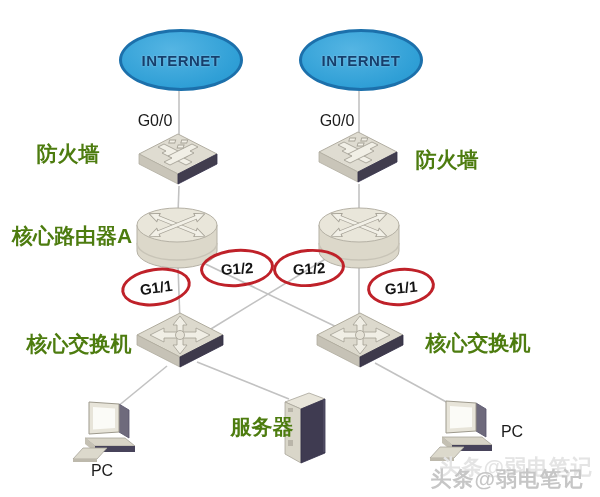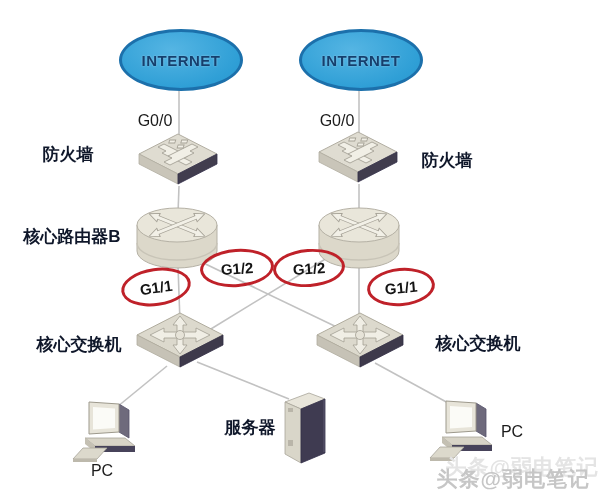--- a/index.html
+++ b/index.html
@@ -6,27 +6,27 @@
   #stage{position:relative;width:600px;height:497px;background:#ffffff;overflow:hidden;
          font-family:"Liberation Sans","DejaVu Sans",sans-serif;}
   #wires{position:absolute;left:0;top:0;z-index:1;}
   .icon{position:absolute;z-index:2;}
   .cloud{position:absolute;z-index:2;width:118px;height:56px;border-radius:50%;
          background:radial-gradient(ellipse at 42% 32%, #55b5e3 0%, #2f9fd6 70%, #2a95cd 100%);
          border:3px solid #1c70ab;display:flex;align-items:center;justify-content:center;
          color:#153f6d;font-weight:bold;font-size:15px;letter-spacing:.5px;
          text-shadow:0 0 2px rgba(255,255,255,.45);}
   .lbl{position:absolute;z-index:3;transform:translate(-50%,-50%);white-space:nowrap;
-       color:#0f172a;font-weight:600;font-size:17px;}
+       color:#4d7c0f;font-weight:600;font-size:21px;}
   .plabel{position:absolute;z-index:3;transform:translate(-50%,-50%);white-space:nowrap;
           color:#1b1b1b;font-weight:normal;font-size:16px;}
   .ring{position:absolute;z-index:4;border:3px solid #bf2129;border-radius:50%;
         display:flex;align-items:center;justify-content:center;
         color:#141414;font-weight:bold;font-size:15px;background:transparent;}
-  .watermark{position:absolute;z-index:5;right:10px;bottom:4px;
+  .watermark{position:absolute;z-index:5;right:16px;bottom:4px;
              font-size:21px;font-weight:bold;color:#c6c6c6;letter-spacing:1px;
              text-shadow:9px -12px 0 #e4e4e4;}
 </style>
 </head>
 <body>
 
 <div id="stage">
 
   <svg id="wires" width="600" height="497" viewBox="0 0 600 497">
     <g stroke="#c2c2c2" stroke-width="1.6" fill="none">
@@ -88,21 +88,21 @@
   </svg>
   <svg class="icon" style="left:317px;top:205px;" width="84" height="70" viewBox="0 0 84 70">
     <path d="M2,20 L2,46 A40,17 0 0 0 82,46 L82,20 Z" fill="#dcd8ca" stroke="#b5b1a5" stroke-width="1"></path>
     <path d="M2,38 A40,17 0 0 0 82,38" fill="none" stroke="#c8c4b7" stroke-width="1.4"></path>
     <ellipse cx="42" cy="20" rx="40" ry="17" fill="#e9e6da" stroke="#b5b1a5" stroke-width="1"></ellipse>
     <g fill="#f2f0e7" stroke="#a5a196" stroke-width="1">
       <polygon transform="translate(42,20) rotate(22) scale(1,0.75)" points="-30,0 -20,-6 -20,-2.5 20,-2.5 20,-6 30,0 20,6 20,2.5 -20,2.5 -20,6"></polygon>
       <polygon transform="translate(42,20) rotate(-22) scale(1,0.75)" points="-30,0 -20,-6 -20,-2.5 20,-2.5 20,-6 30,0 20,6 20,2.5 -20,2.5 -20,6"></polygon>
     </g>
   </svg>
-  <div class="lbl" style="left:72px;top:236px;">核心路由器B</div>
+  <div class="lbl" style="left:72px;top:236px;">核心路由器A</div>
 
   <div class="ring" style="left:121px;top:268px;width:64px;height:32px;transform:rotate(-8deg);">G1/1</div>
   <div class="ring" style="left:200px;top:249px;width:68px;height:32px;transform:rotate(-4deg);">G1/2</div>
   <div class="ring" style="left:273px;top:249px;width:66px;height:32px;transform:rotate(-4deg);">G1/2</div>
   <div class="ring" style="left:367px;top:268px;width:62px;height:32px;transform:rotate(-5deg);">G1/1</div>
 
   <svg class="icon" style="left:136px;top:312px;" width="88" height="62" viewBox="0 0 88 62">
     <polygon points="44,1 87,23 44,45 1,23" fill="#dcd9cd" stroke="#b0ac9e" stroke-width="1"></polygon>
     <polygon points="1,23 1,33 44,55 44,45" fill="#c6c2b6" stroke="#b0ac9e" stroke-width="0.8"></polygon>
     <polygon points="87,23 87,33 44,55 44,45" fill="#3e3a4b" stroke="#312d44" stroke-width="0.8"></polygon>
@@ -142,21 +142,21 @@
   <div class="plabel" style="left:102px;top:471px;">PC</div>
 
   <svg class="icon" style="left:279px;top:390px;" width="52" height="76" viewBox="0 0 52 76">
     <polygon points="6,12 30,3 46,9 22,19" fill="#e8e5da" stroke="#a8a499" stroke-width="0.8"></polygon>
     <polygon points="6,12 6,64 22,73 22,19" fill="#d9d6c9" stroke="#a8a499" stroke-width="0.8"></polygon>
     <polygon points="22,19 22,73 46,63 46,9" fill="#3f3b51" stroke="#34304a" stroke-width="0.8"></polygon>
     <rect x="9" y="18" width="5" height="4" fill="#b9b5a9"></rect>
     <rect x="9" y="50" width="5" height="6" fill="#b9b5a9"></rect>
     <line x1="45" y1="10" x2="45" y2="62" stroke="#5c5870" stroke-width="1"></line>
   </svg>
-  <div class="lbl" style="left:250px;top:427px;">服务器</div>
+  <div class="lbl" style="left:262px;top:427px;">服务器</div>
 
   <svg class="icon" style="left:426px;top:397px;" width="74" height="68" viewBox="0 0 74 68">
     <polygon points="50,6 60,12 60,40 50,34" fill="#6e6a7c" stroke="#56526a" stroke-width="0.8"></polygon>
     <polygon points="20,4 50,6 50,34 20,36" fill="#e7e4d9" stroke="#9d998c" stroke-width="1"></polygon>
     <polygon points="24,9 46,10.5 46,30 24,31.5" fill="#fbfbf7"></polygon>
     <polygon points="16,40 56,40 66,48 26,48" fill="#d8d4c7" stroke="#a8a499" stroke-width="0.8"></polygon>
     <polygon points="26,48 66,48 66,54 26,54" fill="#47435a"></polygon>
     <polygon points="16,40 16,46 26,54 26,48" fill="#c4c0b3"></polygon>
     <polygon points="14,50 38,50 28,61 4,61" fill="#dcd9cc" stroke="#a8a499" stroke-width="0.8"></polygon>
     <polygon points="4,61 28,61 28,64 4,64" fill="#bdb9ac"></polygon>

